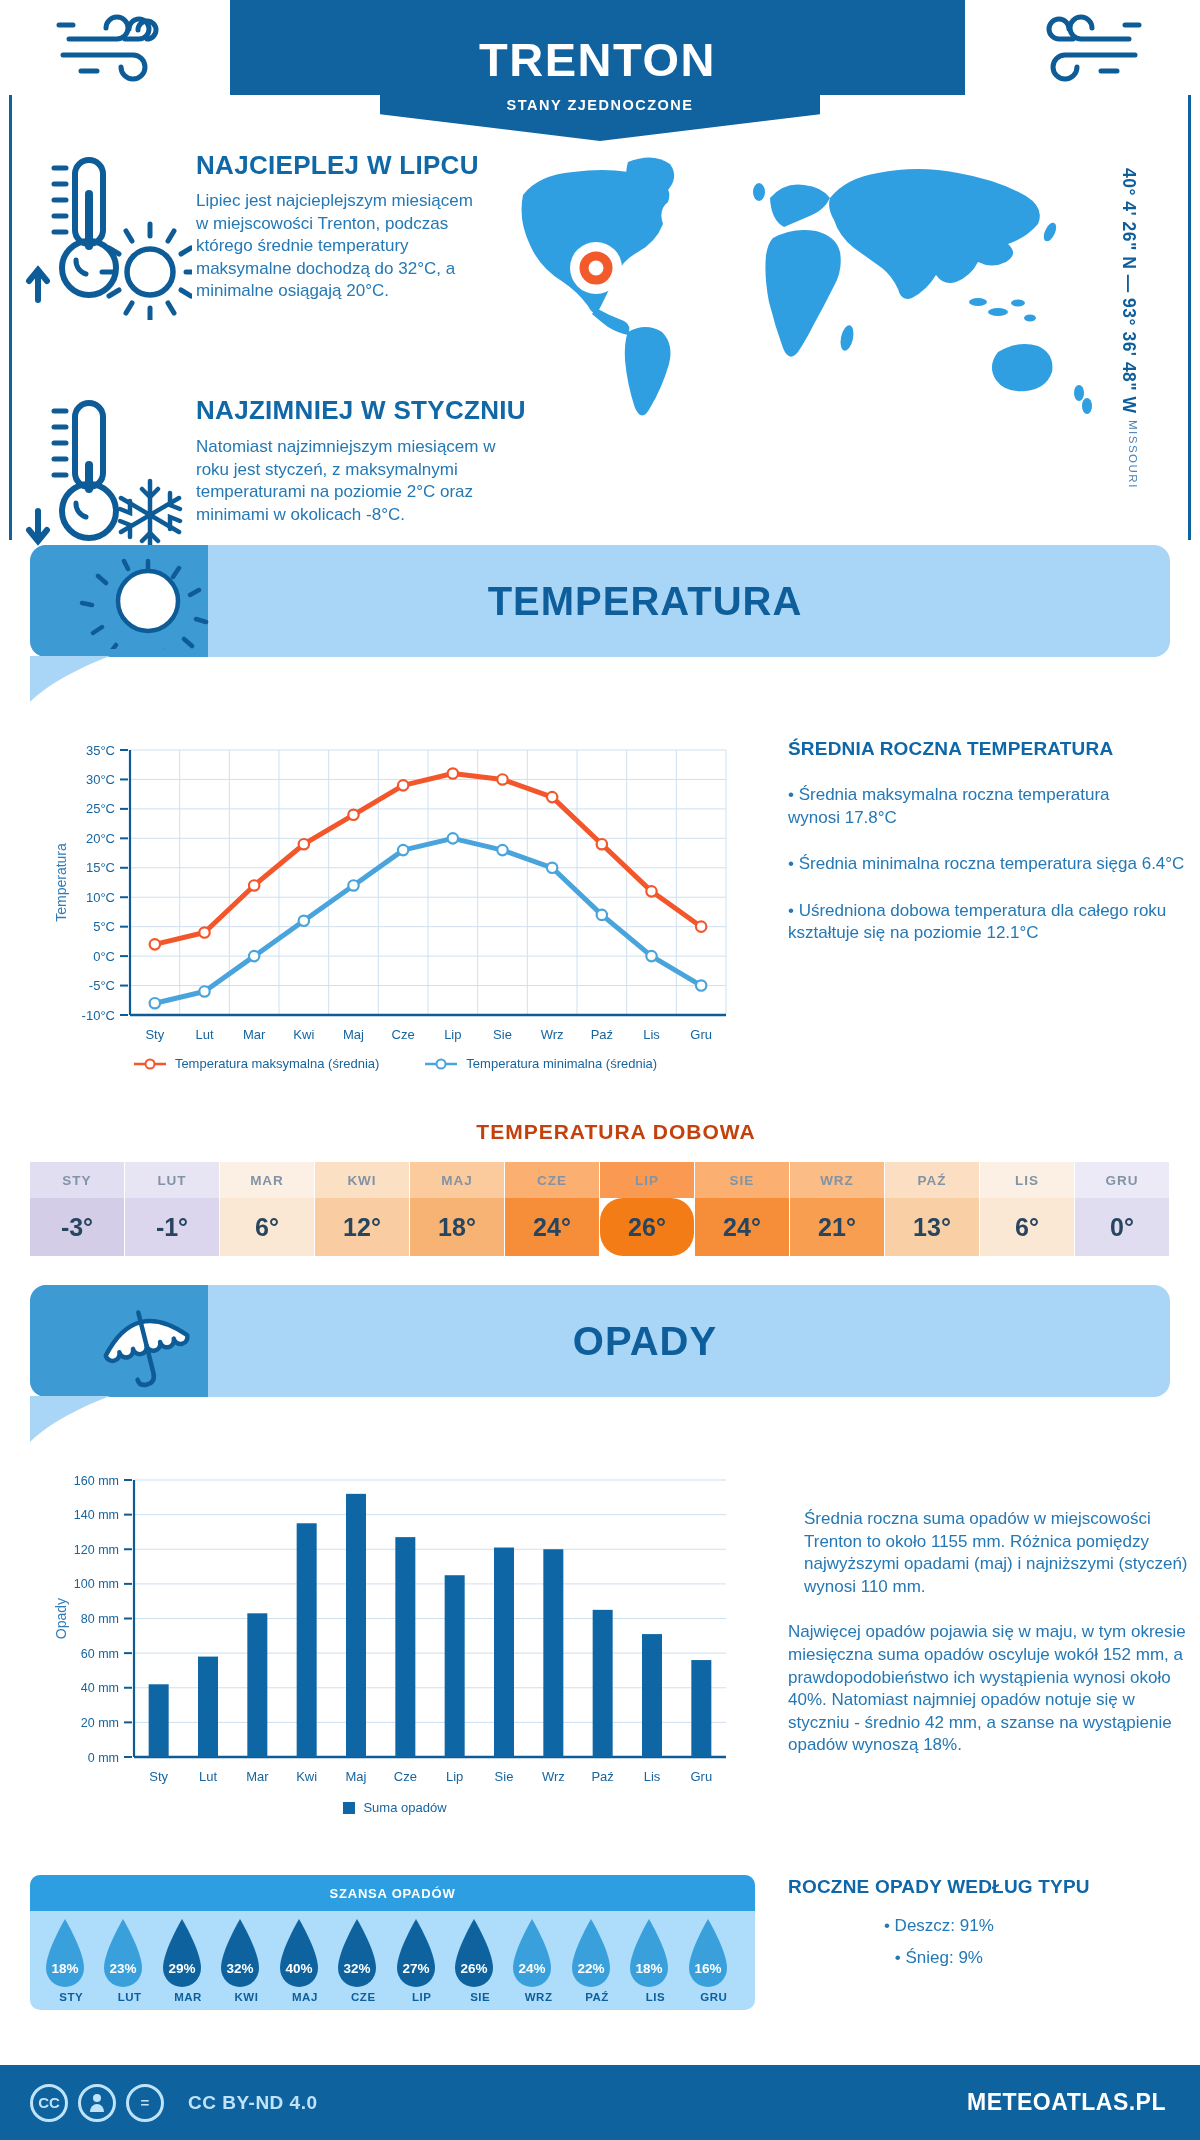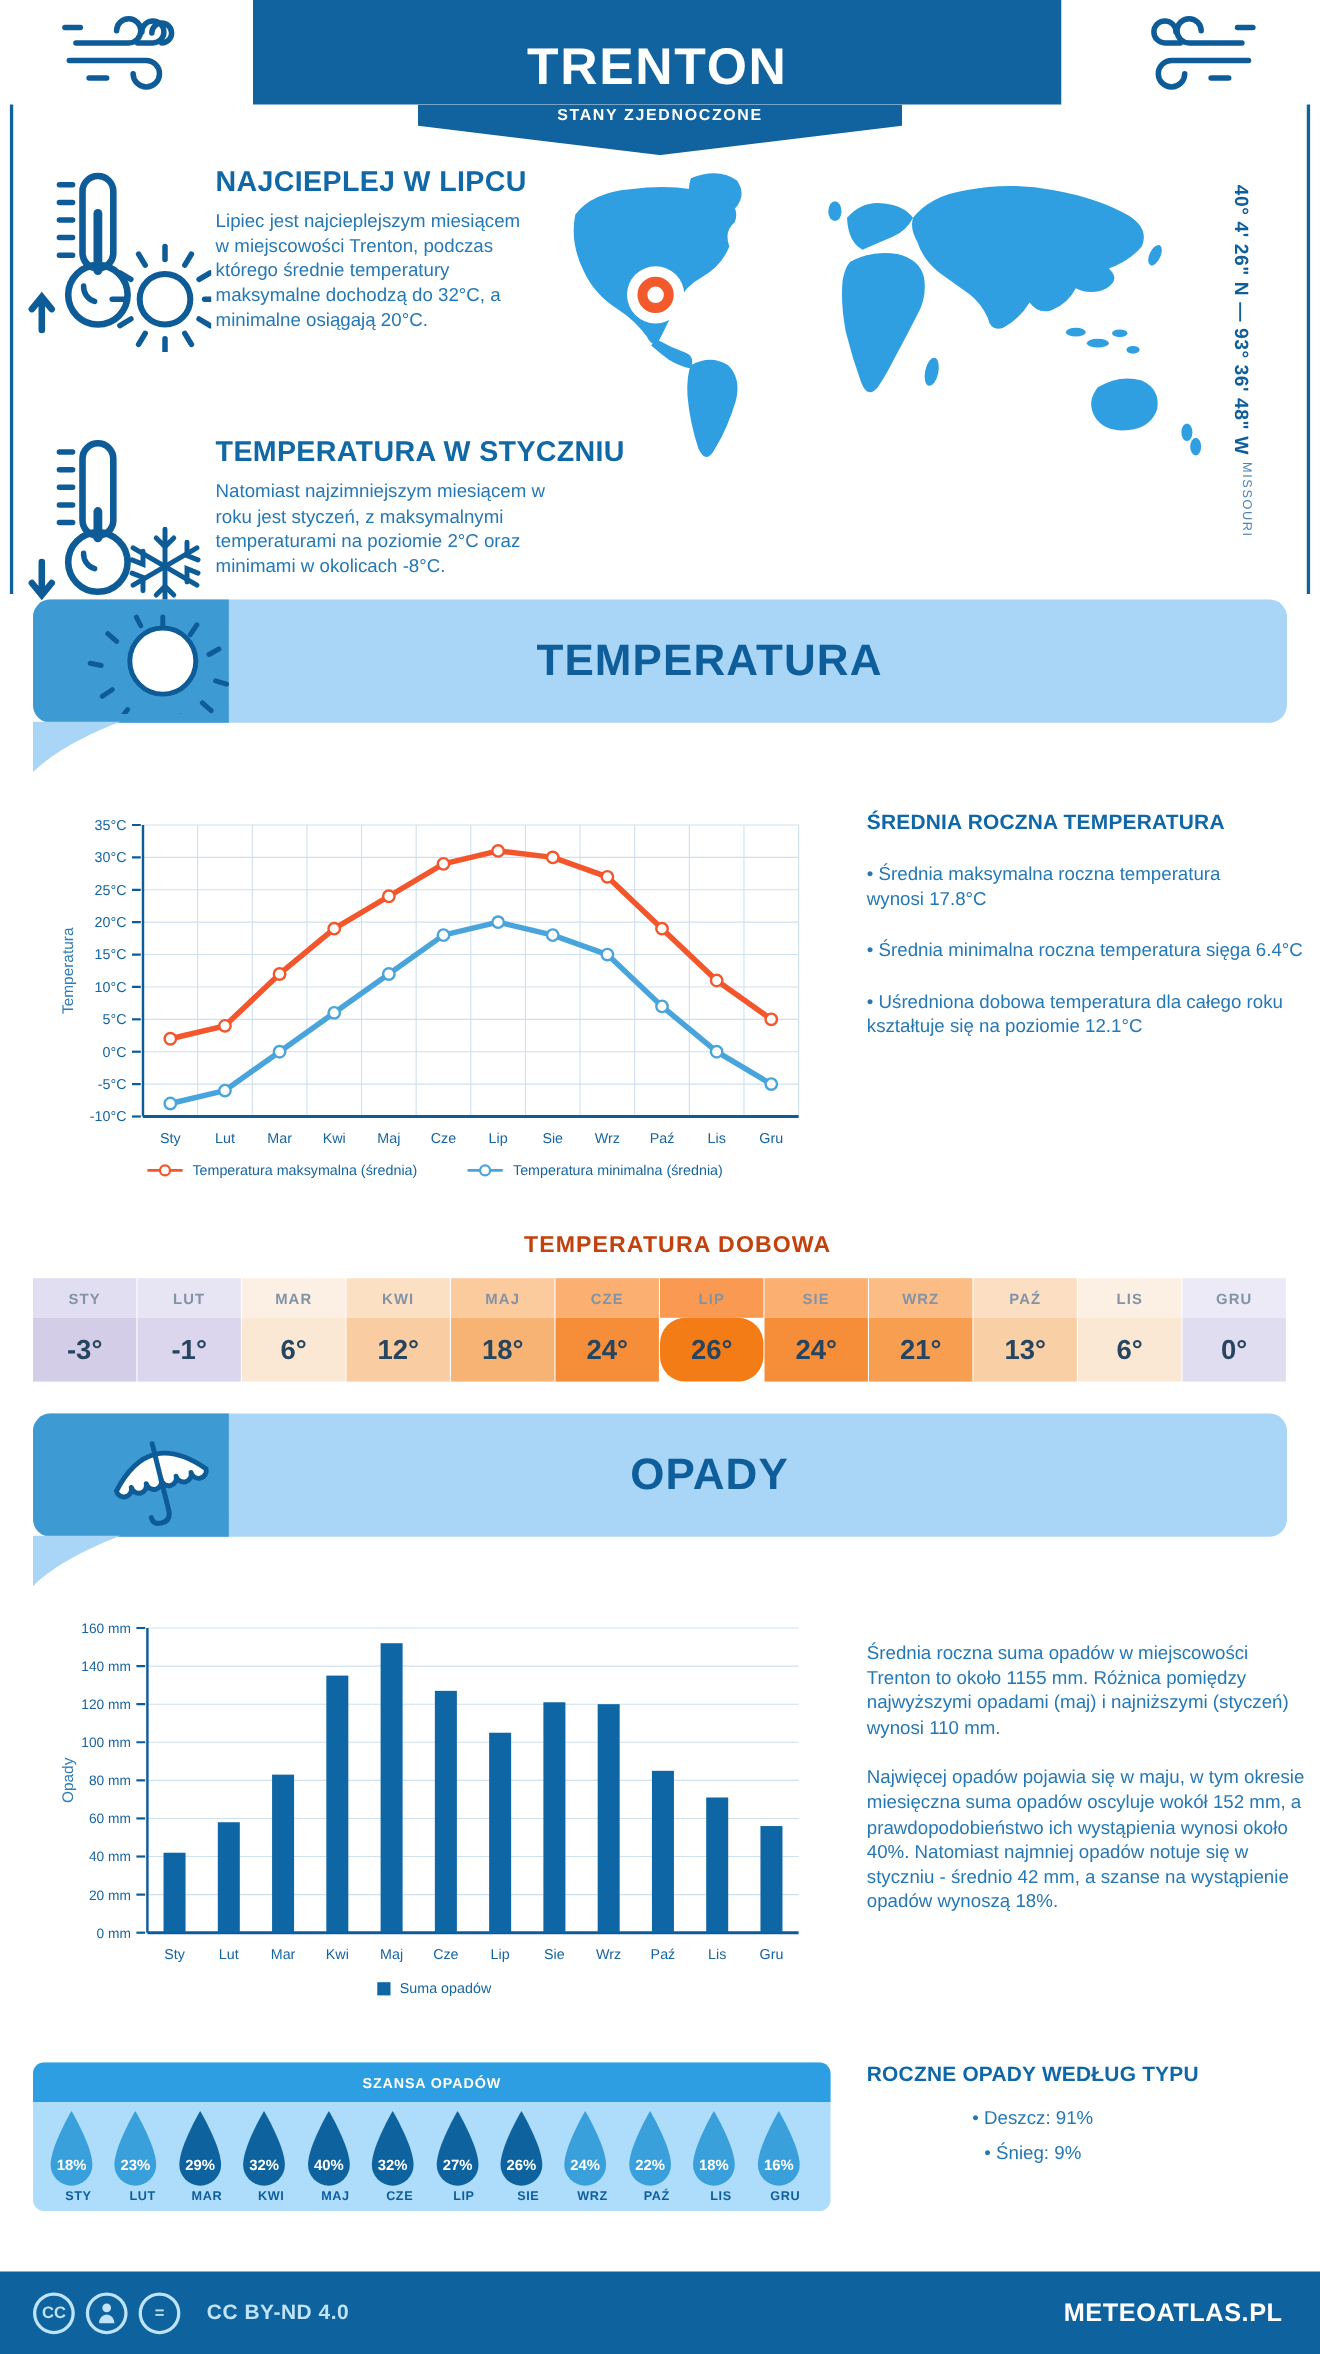--- a/index.html
+++ b/index.html
@@ -133,21 +133,21 @@
       <g stroke-width="4.5">
         <path d="M128,88 V156"></path>
           <path d="M99,105 L157,139"></path>
           <path d="M99,139 L157,105"></path>
         <path d="M120,96 l8,8 l8,-8 M120,148 l8,-8 l8,8"></path>
         <path d="M98,116 l10,4 l0,-12 M158,128 l-10,-4 l0,12"></path>
         <path d="M98,128 l10,4 l0,12 M158,116 l-10,-4 l0,-12" transform="translate(0,0)"></path>
       </g>
     </svg>
   </div>
-  <div class="abs sec-head" style="left:196px;top:395px;">TEMPERATURA W STYCZNIU</div>
+  <div class="abs sec-head" style="left:196px;top:395px;">NAJZIMNIEJ W STYCZNIU</div>
   <div class="abs sec-body" style="left:196px;top:436px;width:300px;">Natomiast najzimniejszym miesiącem w roku jest styczeń, z maksymalnymi temperaturami na poziomie 2°C oraz minimami w okolicach -8°C.</div>
 
   <div class="abs" style="left:478px;top:140px;">
     <svg width="660" height="300" viewBox="0 0 660 300">
       <g fill="#2f9fe2">
         <path d="M150,22 Q175,12 192,24 Q202,38 188,52 Q172,64 158,56 Q144,42 150,22 Z"></path>
         <path d="M45,55 Q60,35 95,32 Q140,26 175,38 Q196,46 190,62 Q180,70 185,84 Q178,102 160,112 Q145,120 138,135 Q130,152 122,168 Q116,178 110,166 Q100,152 85,142 Q62,128 52,105 Q40,80 45,55 Z"></path>
         <path d="M118,168 Q132,176 146,181 Q154,185 150,195 Q140,193 130,187 Q122,181 114,174 Z"></path>
         <path d="M150,192 Q168,182 184,192 Q196,204 191,224 Q184,248 172,268 Q164,283 157,268 Q149,244 147,220 Q146,202 150,192 Z"></path>
         <ellipse cx="281" cy="52" rx="6" ry="9"></ellipse>
@@ -431,21 +431,21 @@
       </svg>
   </div>
   <div class="chart-legend" style="left:60px;top:1800px;width:670px;" id="bar-legend">
       <div class="li">
         <span style="width:12px;height:12px;background:#0e66a4;display:inline-block;"></span>
         <span>Suma opadów</span>
       </div>
     </div>
 
   <div class="abs" style="left:788px;top:1492px;width:404px;">
-    <p class="sec-body" style="margin:0;width:385px;">Średnia roczna suma opadów w miejscowości Trenton to około 1155 mm. Różnica pomiędzy najwyższymi opadami (maj) i najniższymi (styczeń) wynosi 110 mm.</p>
+    <p class="sec-body" style="margin:16px;width:385px;">Średnia roczna suma opadów w miejscowości Trenton to około 1155 mm. Różnica pomiędzy najwyższymi opadami (maj) i najniższymi (styczeń) wynosi 110 mm.</p>
     <p class="sec-body" style="margin:23px 0 0 0;width:404px;">Najwięcej opadów pojawia się w maju, w tym okresie miesięczna suma opadów oscyluje wokół 152 mm, a prawdopodobieństwo ich wystąpienia wynosi około 40%. Natomiast najmniej opadów notuje się w styczniu - średnio 42 mm, a szanse na wystąpienie opadów wynoszą 18%.</p>
   </div>
   <div class="abs" style="left:788px;top:1876px;text-align:center;">
     <div class="panel-head">ROCZNE OPADY WEDŁUG TYPU</div>
     <p class="sec-body" style="margin:17px 0 0 0;">• Deszcz: 91%</p>
     <p class="sec-body" style="margin:9px 0 0 0;">• Śnieg: 9%</p>
   </div>
 
   <div id="chance">
     <div class="ch-head">SZANSA OPADÓW</div>

